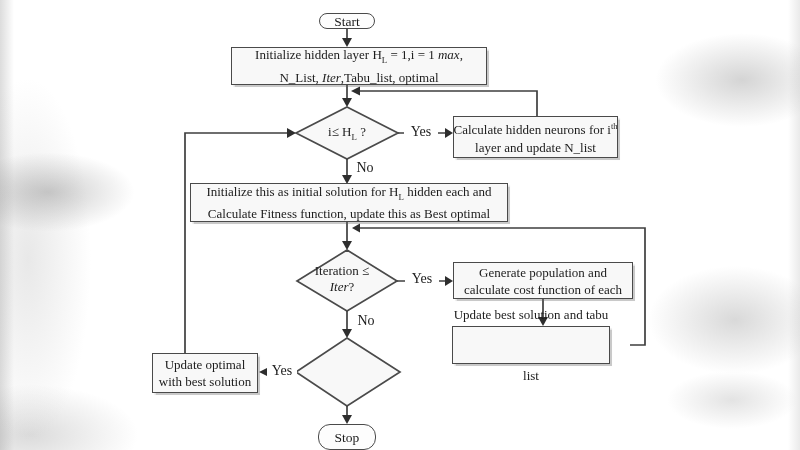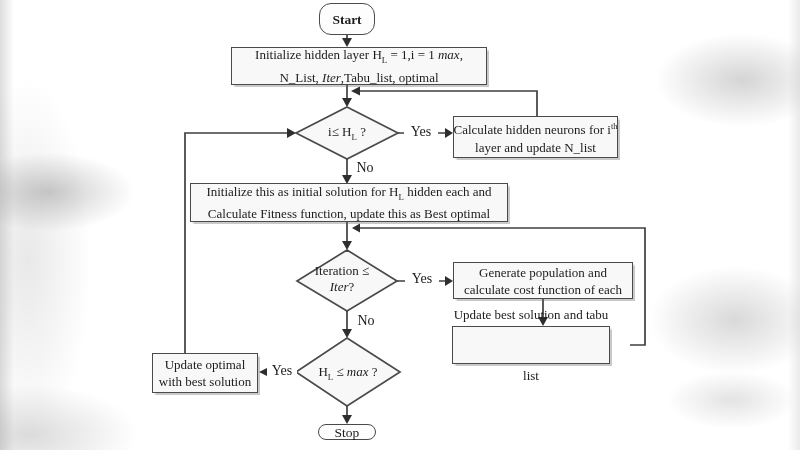--- a/index.html
+++ b/index.html
@@ -86,21 +86,21 @@
 
     <polygon class="shape" points="347,338 400,372 347,406 296,372"></polygon>
 
     <line class="wire" x1="296" y1="372" x2="269" y2="372"></line>
     <polygon class="head" points="268,367.5 268,376.5 259,372"></polygon>
 
     <line class="wire" x1="347" y1="406" x2="347" y2="416"></line>
     <polygon class="head" points="342,415 352,415 347,424"></polygon>
   </svg>
 
-  <div class="box terminator" style="left:319px;top:3px;width:56px;height:32px;font-weight:bold;">
+  <div class="box terminator" style="left:319px;top:13px;width:56px;height:16px;">
     <div class="ln">Start</div>
   </div>
 
   <div class="box" style="left:222px;top:47px;width:256px;height:38px;margin-left:9px;">
     <div class="ln"><span>Initialize hidden layer H</span><sub>L</sub><span> = 1,i = 1 </span><i>max</i><span>,</span></div>
     <div class="ln"><span>N_List, </span><i>Iter</i><span>,Tabu_list, optimal</span></div>
   </div>
 
   <div class="dtext" style="left:297px;top:124px;width:100px;">
     <span class="ln"><span>i≤ H</span><sub>L</sub><span> ?</span></span>
@@ -124,30 +124,27 @@
   <div class="box" style="left:453px;top:262px;width:180px;height:37px;">
     <div class="ln">Generate population and</div>
     <div class="ln">calculate cost function of each</div>
   </div>
 
   <div class="box" style="left:452px;top:326px;width:158px;height:38px;gap:44px;">
     <div class="ln">Update best solution and tabu</div>
     <div class="ln">list</div>
   </div>
 
-  <div class="dtext" style="left:288px;top:364px;width:120px;">
-    <span class="ln"><span>H</span><sub>L</sub><span> ≤ </span><i>max</i><span> ?</span></span>
-  </div>
 
   <div class="box" style="left:152px;top:353px;width:106px;height:40px;">
     <div class="ln">Update optimal</div>
     <div class="ln">with best solution</div>
   </div>
 
-  <div class="box terminator" style="left:318px;top:424px;width:58px;height:16px;">
+  <div class="box terminator" style="left:318px;top:424px;width:58px;height:26px;">
     <div class="ln">Stop</div>
   </div>
 
   <div class="lbl bgw" style="left:404px;top:124px;width:32px;">Yes</div>
   <div class="lbl" style="left:351px;top:160px;width:28px;">No</div>
   <div class="lbl bgw" style="left:405px;top:271px;width:32px;">Yes</div>
   <div class="lbl" style="left:352px;top:313px;width:28px;">No</div>
   <div class="lbl bgw" style="left:267px;top:363px;width:28px;">Yes</div>
 
 </div>

